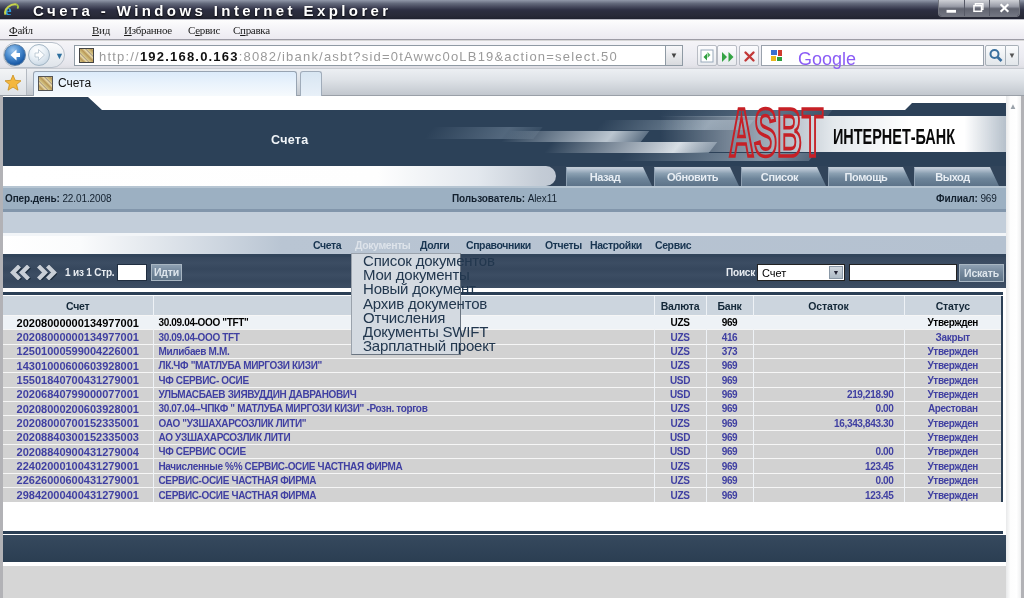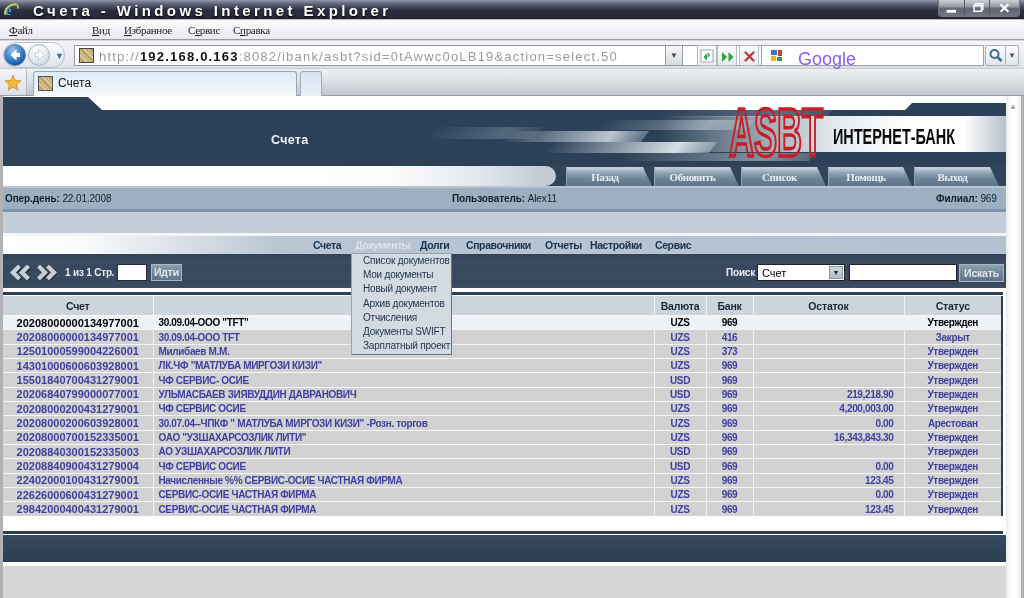--- a/index.html
+++ b/index.html
@@ -14,21 +14,21 @@
 #winbtns .wb{flex:1;position:relative;border-right:1px solid #565966;background:linear-gradient(180deg,#cfd1d6 0%,#989ba6 40%,#60636f 55%,#737682 100%);}
 #winbtns .wb:last-child{border-right:none;flex:1.18;}
 #menubar{left:0;top:19px;width:1024px;height:21px;background:linear-gradient(180deg,#fdfdfd 0%,#f2f1f6 60%,#eceaf1 100%);border-top:1px solid #b9bac4;border-bottom:1px solid #9d9ca6;color:#1c1c1c;font-size:11px;letter-spacing:-0.3px;font-family:Liberation Serif, serif;}
 #menubar span{position:absolute;top:4px;}
 #toolbar{left:0;top:41px;width:1024px;height:28px;background:linear-gradient(180deg,#f4f3f7 0%,#ececf2 55%,#e4e4ea 90%,#dcdce2 100%);border-bottom:1px solid #c9ccd2;}
 #navcap{left:3px;top:1px;width:62px;height:26px;border-radius:13px;background:linear-gradient(180deg,#fbfcfd,#dfe4ea);border:1px solid #b8c0ca;}
 .circbtn{border-radius:50%;width:22px;height:22px;top:3px;}
 #backbtn{left:4px;background:radial-gradient(circle at 40% 28%,#9cc6ee 0%,#4a8cd0 40%,#1b5ca8 72%,#0e4788 100%);border:1px solid #5c7ea2;}
 #fwdbtn{left:28px;background:radial-gradient(circle at 40% 28%,#ffffff 0%,#eaf1f7 40%,#ccdae6 78%,#b8cad8 100%);border:1px solid #a2b5c4;}
 #addrdrop{left:55px;top:10px;color:#2d6f9e;font-size:9px;}
-#addrfield{left:74px;top:4px;width:688px;height:21px;background:#fff;border:1px solid #8f9aa4;}
+#addrfield{left:74px;top:4px;width:592px;height:21px;background:#fff;border:1px solid #8f9aa4;}
 #addricon{left:4px;top:2px;width:15px;height:15px;border:1px solid #444;background:repeating-linear-gradient(45deg,#d8c888 0,#b89858 3px,#e8d8a8 5px,#987 7px);}
 #addrtext{left:24px;top:3px;font-size:13px;color:#9a9a9a;letter-spacing:1.2px;}
 #addrtext b{color:#111;}
 #addrbtn{left:665px;top:4px;width:18px;height:21px;background:linear-gradient(180deg,#f8f8fa,#d8dade);border:1px solid #8f9aa4;color:#444;font-size:8px;text-align:center;line-height:20px;}
 .tbicon{top:4px;width:20px;height:21px;border:1px solid #b8bcc4;border-radius:2px;background:linear-gradient(180deg,#fcfcfe,#e8eaee);text-align:center;line-height:19px;}
 #gsearch{left:761px;top:4px;width:223px;height:21px;background:#fff;border:1px solid #9aa2ac;}
 #gsearch .gtxt{position:absolute;left:36px;top:3px;color:#8b5cf6;font-size:18px;}
 #searchbtn{left:985px;top:4px;width:21px;height:21px;background:linear-gradient(180deg,#fbfcfd,#e2e6ea);border:1px solid #a8b0b8;border-radius:2px 0 0 2px;}
 #searchdrop{left:1006px;top:4px;width:13px;height:21px;background:linear-gradient(180deg,#fbfcfd,#e2e6ea);border:1px solid #a8b0b8;border-left:none;border-radius:0 2px 2px 0;color:#555;font-size:8px;text-align:center;line-height:20px;}
 #tabbar{left:0;top:69px;width:1024px;height:27px;background:linear-gradient(180deg,#eceff3 0%,#dfe3e8 40%,#ced3d9 75%,#c2c7ce 100%);border-bottom:1px solid #9aa0a8;}
@@ -44,21 +44,21 @@
 #scrollbar .up{position:absolute;left:3px;top:6px;color:#9aa2aa;font-size:8px;}
 #rightedge{left:1021px;top:0;width:3px;height:502px;background:#b2b2b6;}
 
 #banner{left:0;top:1px;width:1006px;height:69px;background:#2c4158;clip-path:polygon(0 0,88px 0,102px 13px,905px 13px,912px 6px,1006px 6px,1006px 70px,0 70px);}
 #banner .strk{position:absolute;}
 #bannertitle{left:271px;top:37px;color:#f0f4f8;font-weight:bold;font-size:12.5px;letter-spacing:.3px;}
 #ibankband{left:660px;top:20px;width:346px;height:36px;background:linear-gradient(90deg,rgba(255,255,255,0) 0%,rgba(235,241,247,.55) 28%,rgba(248,251,253,.9) 50%,#ffffff 72%,#ffffff 88%,rgba(228,235,242,.75) 100%);filter:blur(.4px);}
 #asbt{left:726px;top:4px;width:100px;height:64px;overflow:visible;}
 #ibank{left:832px;top:6px;width:130px;height:64px;overflow:visible;}
 
-#navrow{left:0;top:70px;width:1006px;height:20px;background:#31445a;font-family:Liberation Serif, serif;}
+#navrow{left:0;top:70px;width:1006px;height:20px;background:#31445a;}
 #navpill{left:0;top:0;width:556px;height:20px;background:linear-gradient(90deg,#ffffff 0%,#fefefe 68%,#e3e8ee 86%,#c4ccd6 97%,#c0c8d3 100%);border-radius:0 10px 10px 0;}
 .navbtn{position:absolute;top:1px;height:19px;background:linear-gradient(180deg,#c3cedb 0%,#8ba0b2 30%,#6d8499 60%,#5d7389 100%);clip-path:polygon(0 0,calc(100% - 9px) 0,100% 100%,0 100%);color:#e8eef4;font-weight:bold;font-size:11px;letter-spacing:-0.4px;text-align:center;line-height:19px;padding-right:9px;border-top:1px solid #c2ccd6;border-left:1px solid #8ea0b2;}
 
 #infobar{left:0;top:90px;width:1006px;height:26px;background:#9cb0c2;border-top:2px solid #b6c5d2;border-bottom:3px solid #8296ab;color:#13202e;font-size:10px;letter-spacing:-0.1px;}
 #infobar span{position:absolute;top:5px;}
 #gapband{left:0;top:116px;width:1006px;height:21px;background:#c3ceda;}
 
 #appmenu{left:0;top:137px;width:1006px;height:24px;background:linear-gradient(90deg,#ffffff 0%,#fafbfc 8%,#b9c5d3 28%,#b4c1d0 100%);border-top:3px solid #f2f5f8;border-bottom:3px solid #31445a;font-size:10.5px;letter-spacing:-0.4px;font-weight:bold;color:#173450;}
 #appmenu span{position:absolute;top:3px;}
 
@@ -79,21 +79,21 @@
 #tbl tr.hdr td.c1{font-size:10.5px;}
 #tbl td.c2{text-align:left;padding-left:5px;border-left:1px solid #eef2f6;}
 #tbl td.c3,#tbl td.c4,#tbl td.c6{text-align:center;border-left:1px solid #eef2f6;}
 #tbl td.c5{text-align:right;padding-right:10px;border-left:1px solid #eef2f6;}
 #tbl td.c6{border-right:2px solid #2b3f55;}
 #tblbot{left:0;top:435px;width:1003px;height:3px;background:#2b3f55;}
 
 #footbar{left:0;top:439px;width:1006px;height:27px;background:linear-gradient(180deg,#36495e,#2b3e52);}
 #graybottom{left:0;top:470px;width:1024px;height:32px;background:#d6d6d6;}
 
-#ddmenu{left:351px;top:157px;width:101px;height:102px;background:#d4dae1;border:1px solid #9aa2ac;border-right:1px solid #6a7480;border-bottom:1px solid #6a7480;z-index:50;font-size:10px;letter-spacing:-0.2px;color:#22374e;}
+#ddmenu{left:351px;top:157px;width:110px;height:102px;background:#d4dae1;border:1px solid #9aa2ac;border-right:1px solid #6a7480;border-bottom:1px solid #6a7480;z-index:50;font-size:15px;letter-spacing:-0.2px;color:#22374e;}
 #ddmenu div{height:14.2px;line-height:14.2px;padding-left:11px;white-space:nowrap;}
 </style></head>
 <body>
 <div class="abs" id="titlebar">
   <svg id="ielogo" class="abs" viewBox="0 0 20 20">
       <text x="2" y="16" font-size="18" font-weight="bold" fill="#2e9de0" font-family="Liberation Serif">e</text>
       <path d="M3 16 Q1 11 6 7 Q11 3 16 4" stroke="#c8d44a" stroke-width="2.4" fill="none"></path>
       <path d="M16 4 Q19 6 17 9" stroke="#a8c83a" stroke-width="2" fill="none"></path>
     </svg>
   <span class="abs ttext">Счета - Windows Internet Explorer</span>
@@ -302,28 +302,20 @@
         </tr>
     <tr>
           <td class="c1">20206840799000077001</td>
           <td class="c2">УЛЬМАСБАЕВ ЗИЯВУДДИН ДАВРАНОВИЧ</td>
           <td class="c3">USD</td>
           <td class="c4">969</td>
           <td class="c5">219,218.90</td>
           <td class="c6">Утвержден</td>
         </tr>
     <tr>
-          <td class="c1">20208000200431279001</td>
-          <td class="c2">ЧФ СЕРВИС ОСИЕ</td>
-          <td class="c3">UZS</td>
-          <td class="c4">969</td>
-          <td class="c5">4,200,003.00</td>
-          <td class="c6">Утвержден</td>
-        </tr>
-    <tr>
           <td class="c1">20208000200603928001</td>
           <td class="c2">30.07.04--ЧПКФ " МАТЛУБА МИРГОЗИ КИЗИ" -Розн. торгов</td>
           <td class="c3">UZS</td>
           <td class="c4">969</td>
           <td class="c5">0.00</td>
           <td class="c6">Арестован</td>
         </tr>
     <tr>
           <td class="c1">20208000700152335001</td>
           <td class="c2">ОАО "УЗШАХАРСОЗЛИК ЛИТИ"</td>

